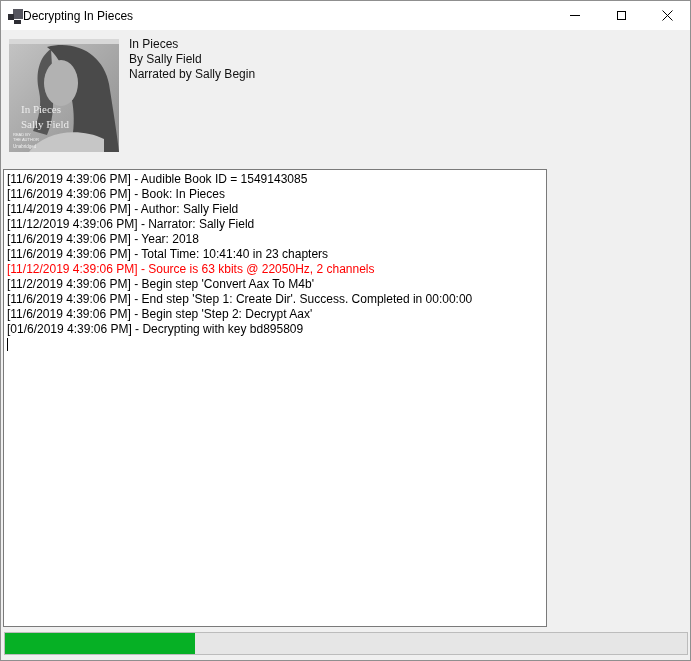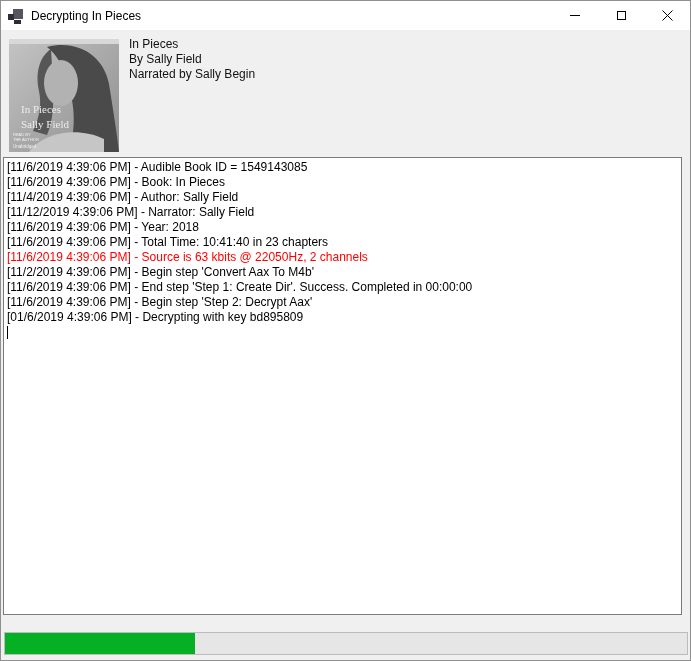--- a/index.html
+++ b/index.html
@@ -13,42 +13,42 @@
     overflow:hidden;
   }
 
   
   .titlebar {
     height:29px; background:var(--titlebar-bg,#ffffff);
     display:flex; align-items:center;
   }
   .app-icon { width:16px; height:16px; margin-left:6px; flex:0 0 auto; }
   .title-text {
-    margin-left:8px; font-size:12px; color:#000; white-space:nowrap;
+    font-size:12px; color:#000; white-space:nowrap;
   }
   .tb-spacer { flex:1; }
   .tb-btn {
     width:46px; height:28px; border:none; background:transparent;
     display:flex; align-items:center; justify-content:center; cursor:default;
   }
   .glyph-min { width:10px; height:1px; background:#000; }
   .glyph-max { width:9px; height:9px; border:1px solid #000; }
 
   
   .cover {
     position:absolute; left:8px; top:38px; width:110px; height:113px;
   }
   .bookinfo {
     position:absolute; left:128px; top:36px;
     font-size:12px; line-height:15px; color:#111;
   }
 
   
   .log {
-    position:absolute; left:2px; top:156px; width:679px; height:458px;
+    position:absolute; left:2px; top:168px; width:544px; height:458px;
     background:#fff;
     border:1px solid #7a7a7a;
     padding:2px 2px 12px 3px;
     font-size:12px; line-height:15px; color:#000;
     overflow:hidden; cursor:text;
   }
   .log-line { white-space:pre; }
   .log-line.error { color:var(--error-color,#ff0000); }
   .caret { width:1px; height:13px; background:#000; margin-top:1px; }
 
@@ -116,21 +116,21 @@
   </div>
 
   <div class="log">
     <div>
         <div class="log-line">[11/6/2019 4:39:06 PM] - Audible Book ID = 1549143085</div>
         <div class="log-line">[11/6/2019 4:39:06 PM] - Book: In Pieces</div>
         <div class="log-line">[11/4/2019 4:39:06 PM] - Author: Sally Field</div>
         <div class="log-line">[11/12/2019 4:39:06 PM] - Narrator: Sally Field</div>
         <div class="log-line">[11/6/2019 4:39:06 PM] - Year: 2018</div>
         <div class="log-line">[11/6/2019 4:39:06 PM] - Total Time: 10:41:40 in 23 chapters</div>
-        <div class="log-line error">[11/6/2019 4:39:06 PM] - Source is 63 kbits @ 22050Hz, 2 channels</div>
+        <div class="log-line error">[11/12/2019 4:39:06 PM] - Source is 63 kbits @ 22050Hz, 2 channels</div>
         <div class="log-line">[11/2/2019 4:39:06 PM] - Begin step 'Convert Aax To M4b'</div>
         <div class="log-line">[11/6/2019 4:39:06 PM] - End step 'Step 1: Create Dir'. Success. Completed in 00:00:00</div>
         <div class="log-line">[11/6/2019 4:39:06 PM] - Begin step 'Step 2: Decrypt Aax'</div>
         <div class="log-line">[01/6/2019 4:39:06 PM] - Decrypting with key bd895809</div>
       </div>
     <div class="caret"></div>
   </div>
 
   <div class="progressbar">
     <div class="progress-fill" style="width: 27.8%;"></div>

